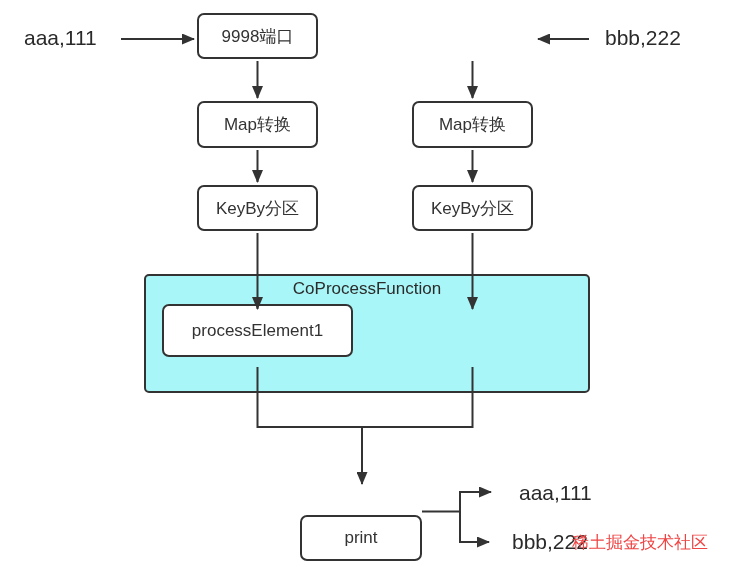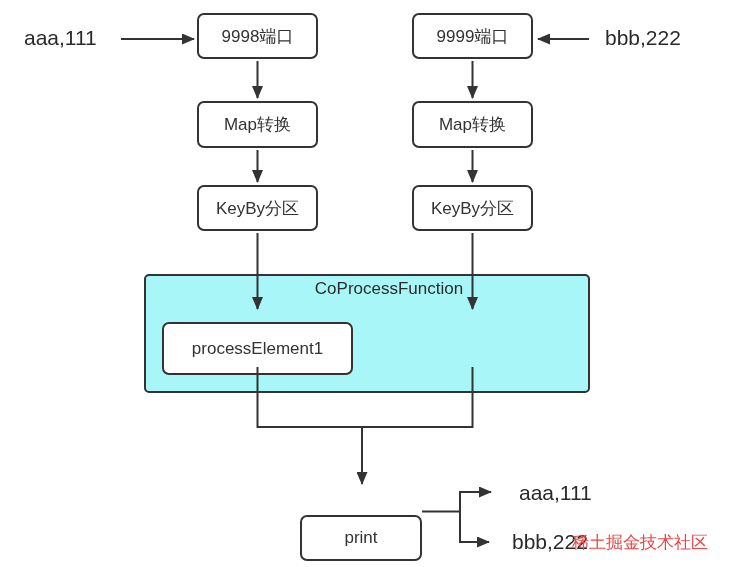--- a/index.html
+++ b/index.html
@@ -31,21 +31,20 @@
     border: 2px solid #333333;
     border-radius: 5px;
     background: #a8f6f7;
   }
   .coprocess-title {
     position: absolute;
     left: 144px; top: 279px; width: 446px;
     text-align: center;
     font-size: 17px;
     color: #2b2b2b;
-    padding-left: 22px;
   }
   .io-label {
     position: absolute;
     font-size: 21px;
     color: #2a2a2a;
     white-space: nowrap;
   }
   .wm-site {
     position: absolute;
     left: 572px; top: 531px;
@@ -84,34 +83,31 @@
   <div class="node" style="left:197px; top:13px; width:121px; height:46px;">
     <span>9998端口</span>
   </div>
   <div class="node" style="left:197px; top:101px; width:121px; height:47px;">
     <span>Map转换</span>
   </div>
   <div class="node" style="left:197px; top:185px; width:121px; height:46px;">
     <span>KeyBy分区</span>
   </div>
 
-  <div class="node" style="left:412px; top:13px; width:121px; height:46px;">
-    <span>9999端口</span>
-  </div>
   <div class="node" style="left:412px; top:101px; width:121px; height:47px;">
     <span>Map转换</span>
   </div>
   <div class="node" style="left:412px; top:185px; width:121px; height:46px;">
     <span>KeyBy分区</span>
   </div>
 
   <div class="coprocess"></div>
   <div class="coprocess-title">CoProcessFunction</div>
 
-  <div class="node" style="left:162px; top:322px; width:191px; height:53px;">
+  <div class="node" style="left:162px; top:304px; width:191px; height:53px;">
     <span>processElement1</span>
   </div>
 
   <div class="node" style="left:300px; top:487px; width:122px; height:46px;margin-top:28px;">
     <span>print</span>
   </div>
 
   <div class="io-label" style="left:519px; top:481px;">aaa,111</div>
   <div class="io-label" style="left:512px; top:530px;">bbb,222</div>
 

